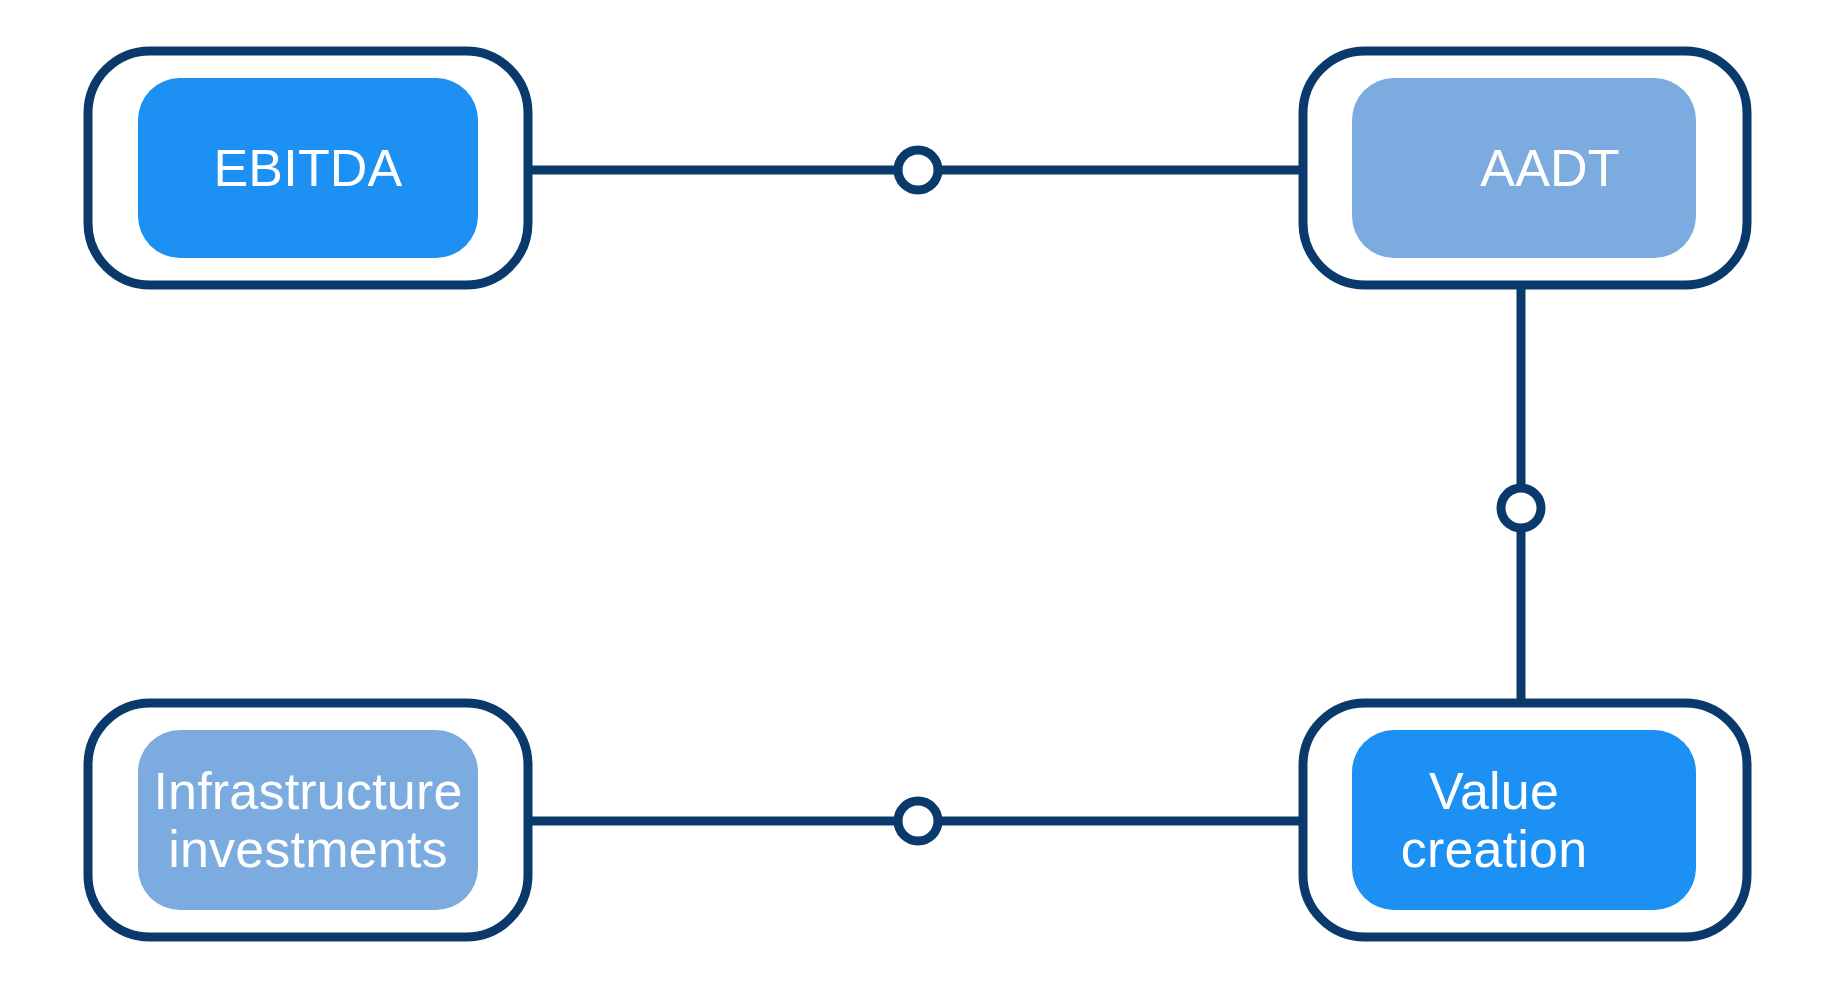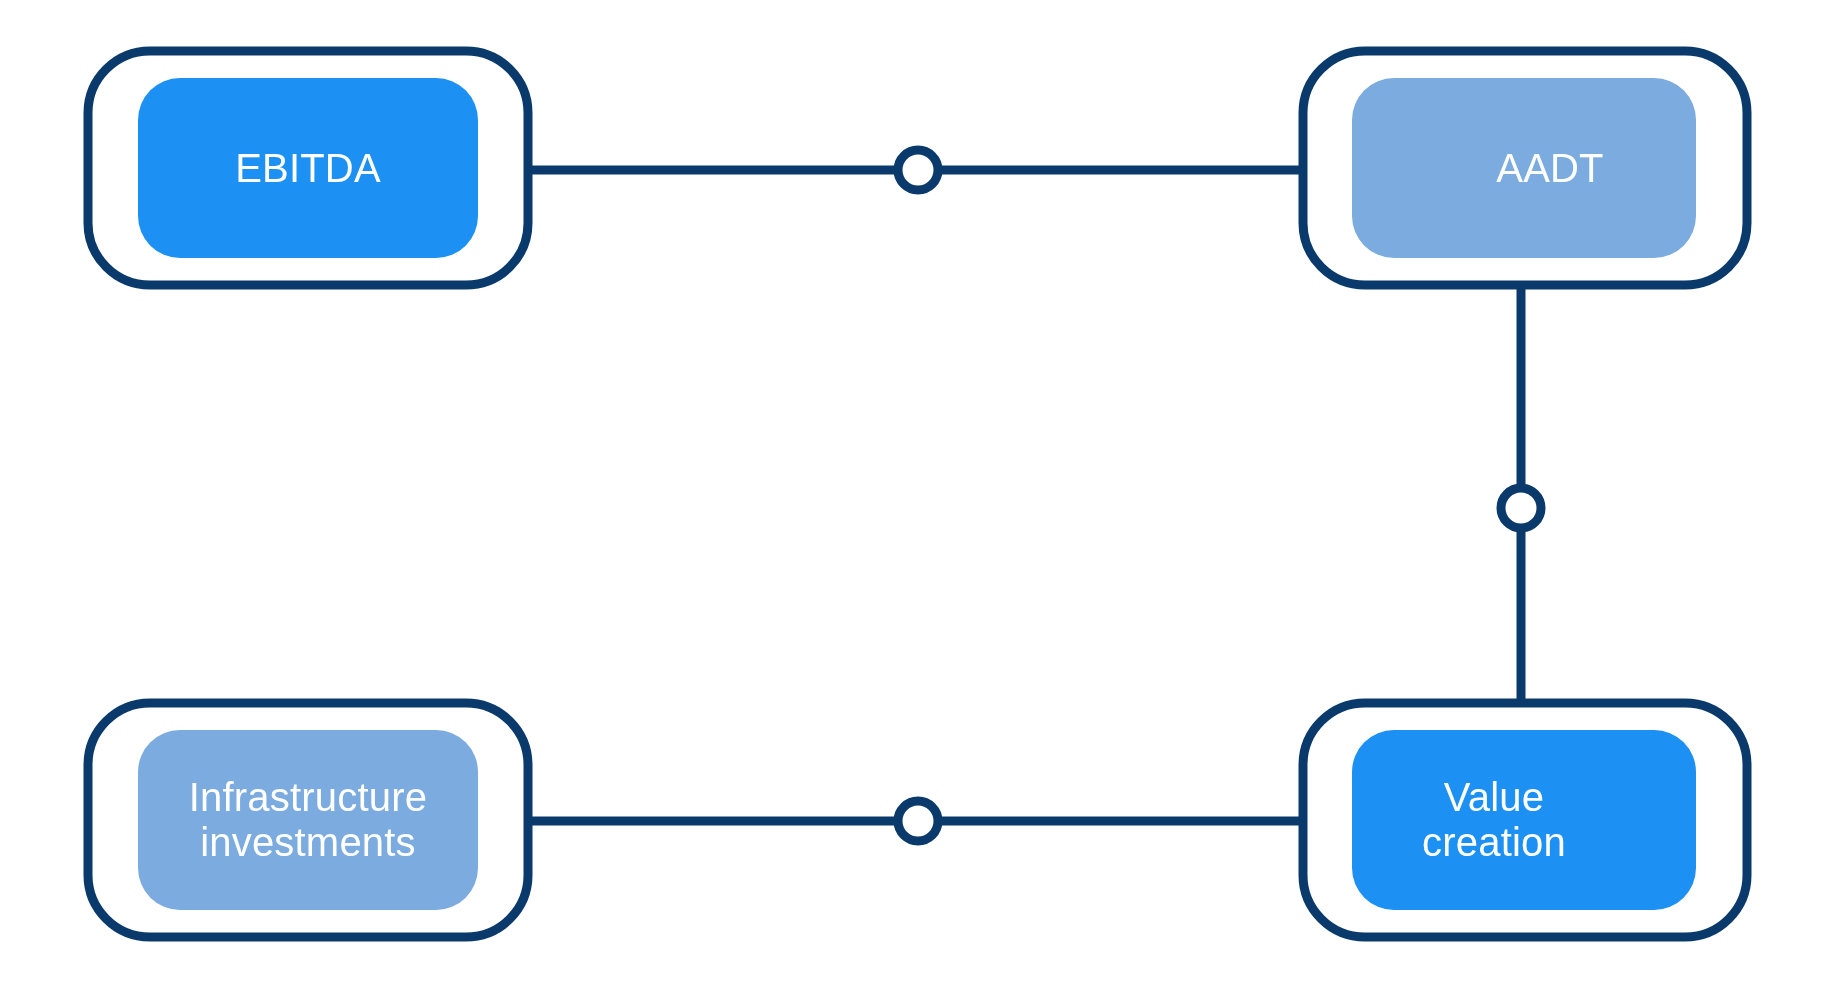--- a/index.html
+++ b/index.html
@@ -25,21 +25,21 @@
     height: 989px;
   }
   .node-label {
     position: absolute;
     display: flex;
     align-items: center;
     justify-content: center;
     text-align: center;
     color: #ffffff;
     font-family: "Liberation Sans", sans-serif;
-    font-size: 40px;
+    font-size: 52px;
     font-weight: 400;
     line-height: 1.12;
     letter-spacing: 0.2px;
     white-space: pre-line;
     pointer-events: none;
   }
 </style>
 </head>
 <body>
 

